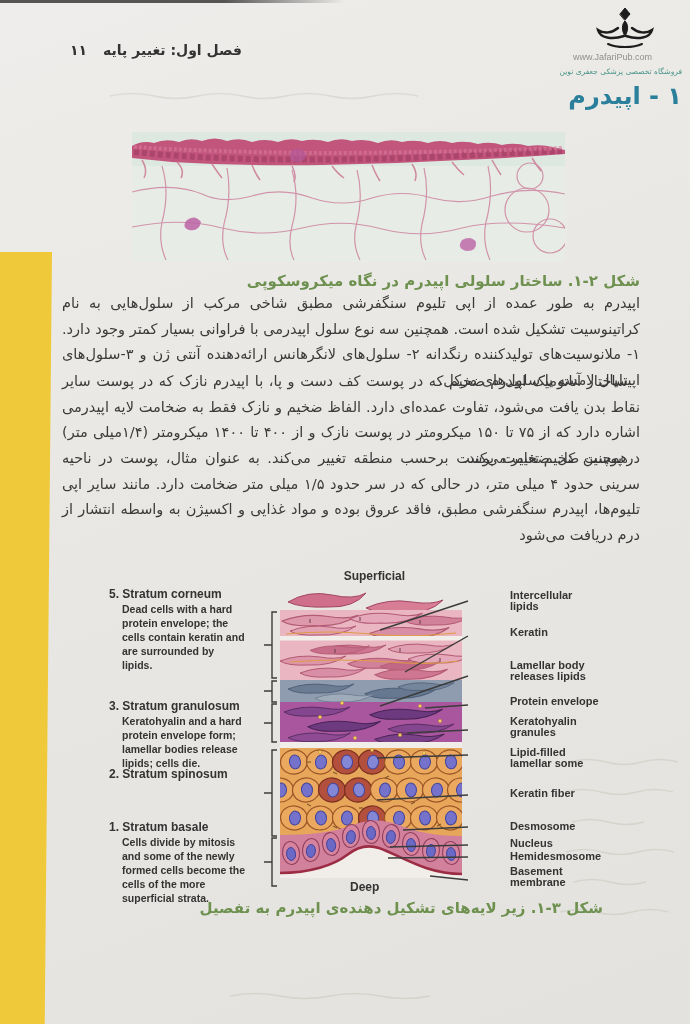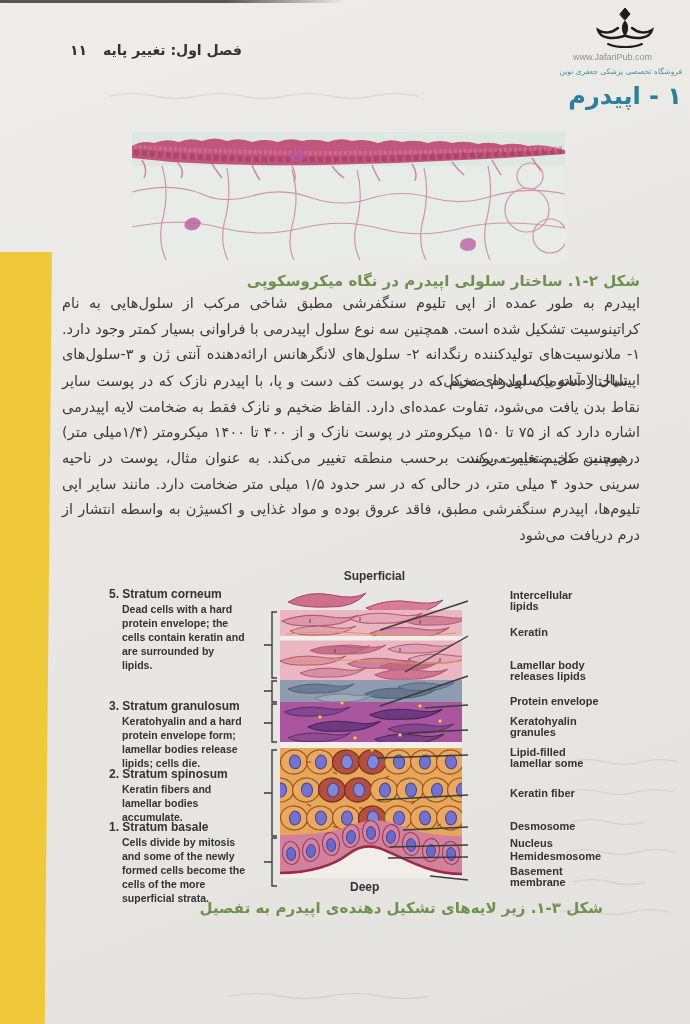--- a/index.html
+++ b/index.html
@@ -238,21 +238,20 @@
   <div class="abs layer-label" style="top:588px">
     <div class="layer-title"><span>5.</span> <span>Stratum corneum</span></div>
     <div class="layer-desc">Dead cells with a hard protein envelope; the cells contain keratin and are surrounded by lipids.</div>
   </div>
   <div class="abs layer-label" style="top:700px">
     <div class="layer-title"><span>3.</span> <span>Stratum granulosum</span></div>
     <div class="layer-desc">Keratohyalin and a hard protein envelope form; lamellar bodies release lipids; cells die.</div>
   </div>
   <div class="abs layer-label" style="top:768px">
     <div class="layer-title"><span>2.</span> <span>Stratum spinosum</span></div>
-    <div class="layer-desc">Keratin fibers and lamellar bodies accumulate.</div>
   </div>
   <div class="abs layer-label" style="top:821px">
     <div class="layer-title"><span>1.</span> <span>Stratum basale</span></div>
     <div class="layer-desc">Cells divide by mitosis and some of the newly formed cells become the cells of the more superficial strata.</div>
   </div>
 
   <div class="abs struct-label" style="top:590px;width:90px">Intercellular lipids</div>
   <div class="abs struct-label" style="top:627px;width:80px">Keratin</div>
   <div class="abs struct-label" style="top:660px;width:100px">Lamellar body releases lipids</div>
   <div class="abs struct-label" style="top:696px;width:120px">Protein envelope</div>

